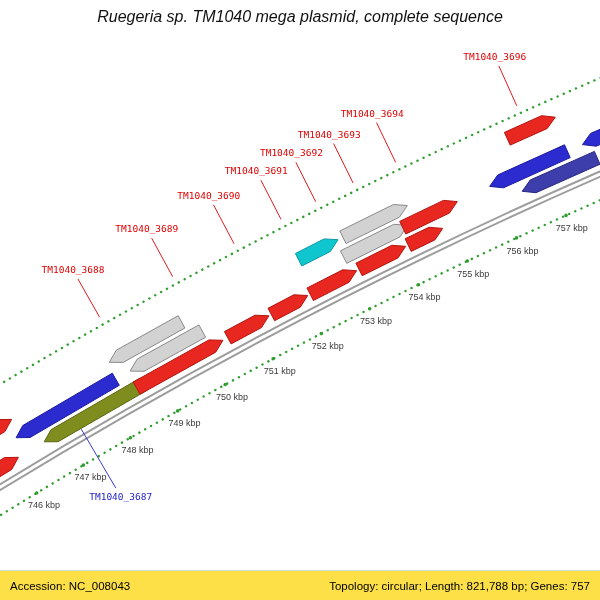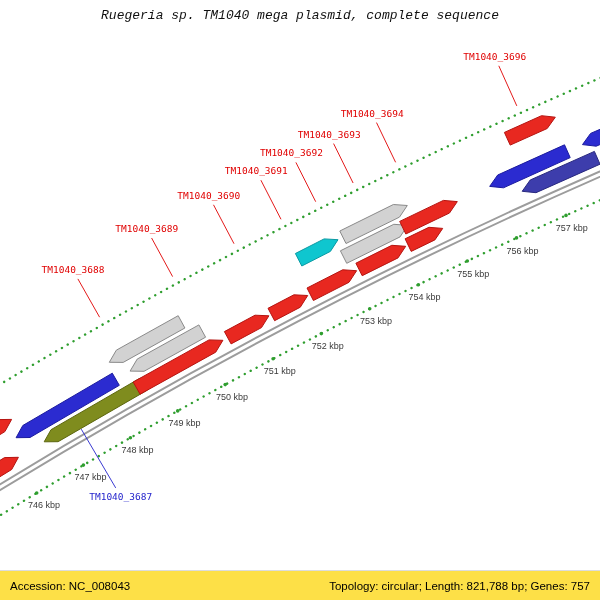--- a/index.html
+++ b/index.html
@@ -1,19 +1,19 @@
 <!DOCTYPE html>
 <html><head>
 <meta charset="utf-8">
 <style>
   html,body{margin:0;padding:0;background:#fff;}
   .viewer{position:relative;width:600px;height:600px;background:#fff;overflow:hidden;
           font-family:"Liberation Sans",sans-serif;}
   .map-title{position:absolute;top:8px;left:0;width:100%;text-align:center;
-             font-style:italic;font-size:13px;color:#111;font-family:Liberation Mono, monospace;}
+             font-style:italic;font-size:16px;color:#111;}
   svg.map{position:absolute;left:0;top:0;width:600px;height:600px;}
   .footer{position:absolute;left:0;bottom:0;width:100%;height:30px;background:#fde047;
           border-top:1px solid #dcdcdc;display:flex;align-items:center;font-size:11.5px;
           color:#000;box-sizing:border-box;padding:0 10px;}
   .footer .right{margin-left:auto;}
 </style>
 </head>
 <body>
 
 <div class="viewer">

